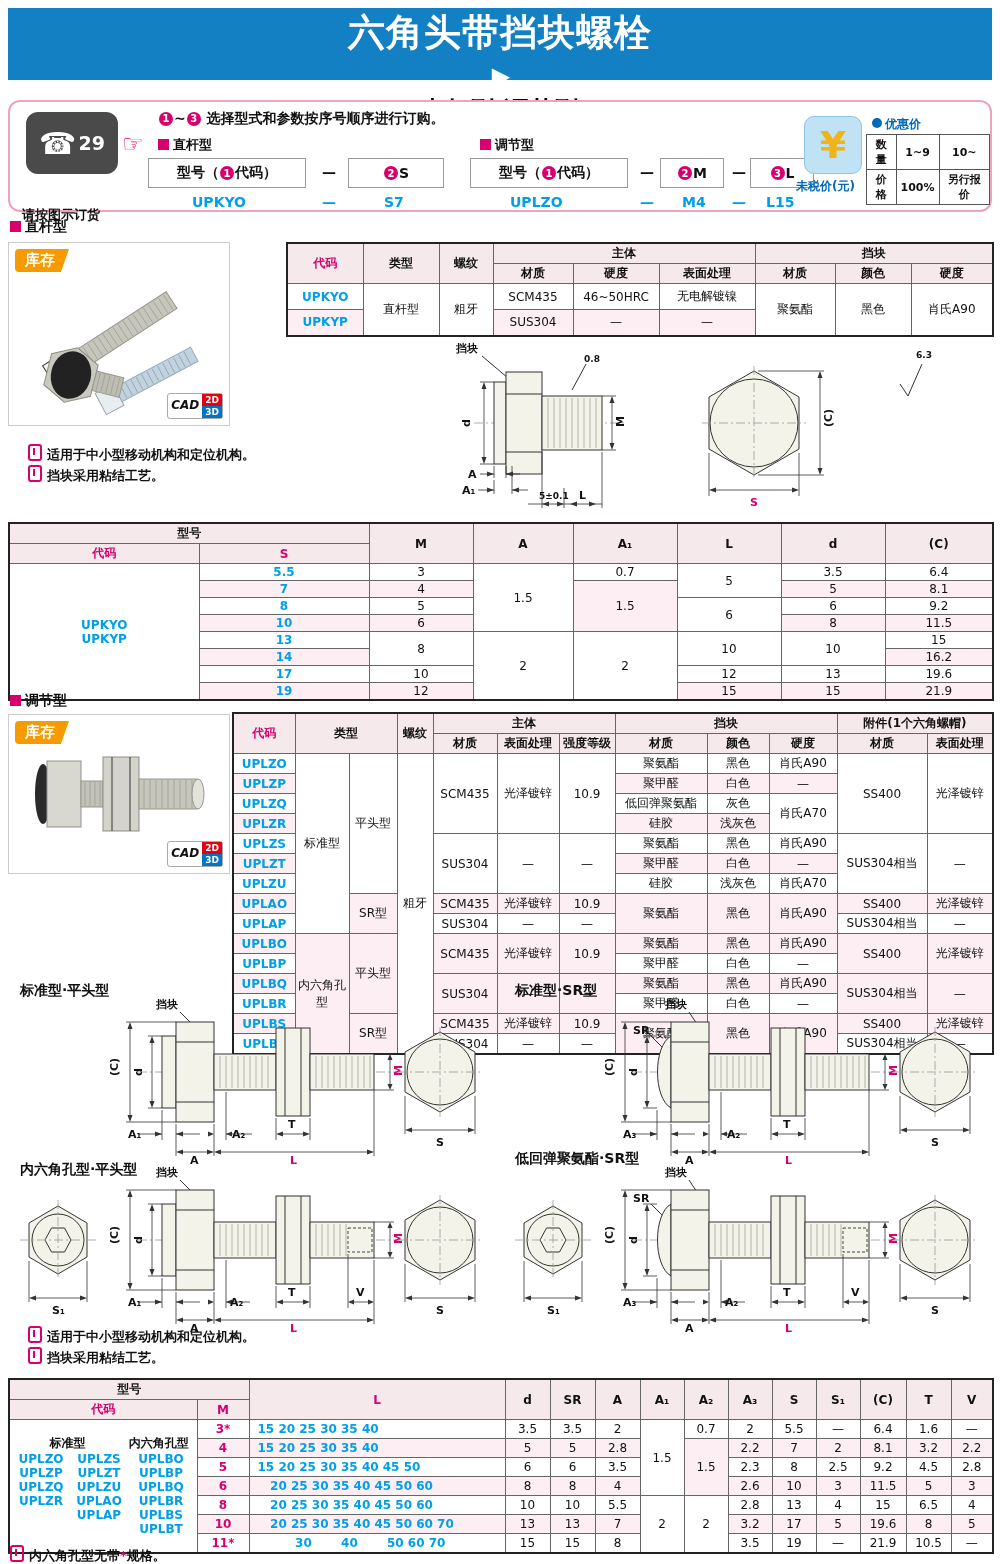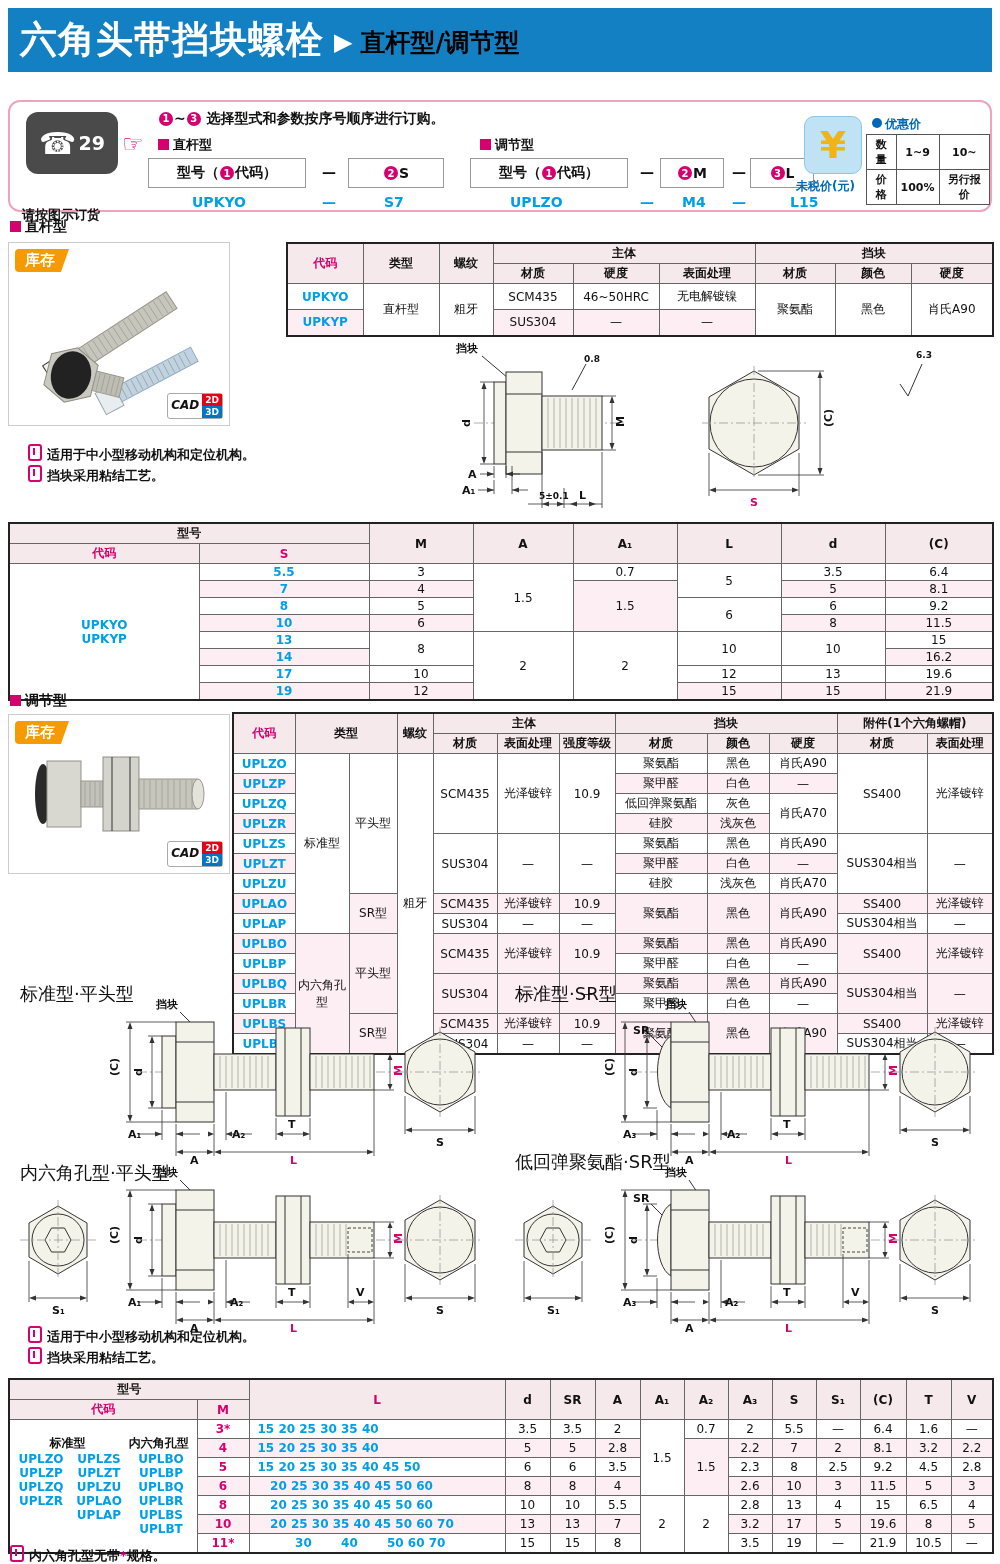--- a/index.html
+++ b/index.html
@@ -1,19 +1,19 @@
 <!DOCTYPE html>
 <html><head>
 <meta charset="utf-8">
 <style>
   html,body{margin:0;padding:0;background:#fff;}
   body{font-family:"DejaVu Sans","Liberation Sans",sans-serif;color:#111;}
   .page{position:relative;width:1000px;height:1564px;background:#fff;overflow:hidden;}
   
-  .hdr{position:absolute;top:8px;left:8px;width:984px;height:64px;background:#1480c4;display:flex;align-items:center;padding:0 12px;box-sizing:border-box;}
+  .hdr{position:absolute;top:8px;left:8px;width:984px;height:72px;background:#1480c4;display:flex;align-items:center;padding:0 12px;box-sizing:border-box;flex-direction:column;}
   .hdr .title{color:#fff;font-size:37px;font-weight:bold;letter-spacing:1px;}
   .hdr .arrow{color:#fff;font-size:24px;margin:4px 8px 0 10px;font-weight:bold;}
   .hdr .subtitle{color:#000000;font-size:25px;font-weight:bold;margin-top:4px;}
   .badges{margin-left:auto;display:flex;gap:7px;}
   .badge{width:57px;height:64px;border:3px solid #fff;border-radius:8px;color:#fff;font-weight:bold;display:flex;flex-direction:column;align-items:center;justify-content:center;line-height:1.05;text-align:center;}
   .b-ship{background:#dd4f7d;}.b-ship .big{font-size:21px;}.b-ship .small{font-size:12px;}
   .b-custom{background:#5aa51e;font-size:15px;}
   .b-bulk{background:#9335a8;font-size:14px;}
   
   .order{position:absolute;top:100px;left:8px;width:984px;height:112px;border:2px solid #f0a3bd;border-radius:12px;background:#fff;box-sizing:border-box;}
@@ -51,21 +51,21 @@
   tr.pk td{background:#fdeef3;}
   .mag{color:#d6006f;}
   .codeb{color:#009fe8;font-weight:bold;}
   .lcell{text-align:left !important;white-space:pre;color:#009fe8;font-weight:bold;padding-left:8px !important;}
   .hline th{border-bottom:2px solid #222;}
   
   .notes{position:absolute;font-size:13px;font-weight:bold;line-height:1.5;}
   .nico{display:inline-block;width:10px;height:13px;border:2px solid #d6006f;border-radius:3px;position:relative;margin-right:5px;vertical-align:-2px;}
   .nico::after{content:"";position:absolute;left:3px;top:2px;width:2px;height:7px;background:#d6006f;}
   
-  .dtitle{position:absolute;font-size:18px;font-weight:normal;}
+  .dtitle{position:absolute;font-size:14px;font-weight:bold;}
   svg text{font-family:"DejaVu Sans","Liberation Sans",sans-serif;font-size:11px;font-weight:bold;fill:#111;}
   svg .sm{font-size:9px;}
   svg .mg{fill:#d6006f;}
   .ln{stroke:#333;stroke-width:1;fill:none;}
   .fl{fill:#f3f3ea;stroke:#333;stroke-width:1;}
   .cl{stroke:#999;stroke-width:.8;fill:none;stroke-dasharray:9 3 2 3;}
   .dim{stroke:#333;stroke-width:.8;fill:none;}
   .thr{stroke:#9a9a90;stroke-width:.7;fill:none;}
   .soc{stroke:#333;stroke-width:.9;fill:none;stroke-dasharray:3 2;}
   .ah{fill:#333;stroke:none;}
@@ -120,21 +120,21 @@
       </div>
     <div class="odash" style="left:722px;top:62px;">—</div>
     <div class="obox" style="left:740px;top:56px;width:64px;">
         <span class="circ">3</span>
         <span>L</span>
       </div>
     <div class="oex" style="left:500px;top:92px;">UPLZO</div>
     <div class="oex" style="left:630px;top:92px;">—</div>
     <div class="oex" style="left:672px;top:92px;">M4</div>
     <div class="oex" style="left:722px;top:92px;">—</div>
-    <div class="oex" style="left:780px;top:92px;">L15</div>
+    <div class="oex" style="left:756px;top:92px;">L15</div>
     <div class="yenbox">
         <span>¥</span>
       </div>
     <div class="untaxed">未税价(元)</div>
     <div class="disc-title"><span class="dot"></span><span>优惠价</span></div>
     <table class="disc">
       <tbody>
           <tr>
         <td>数量</td>
         <td>1~9</td>

